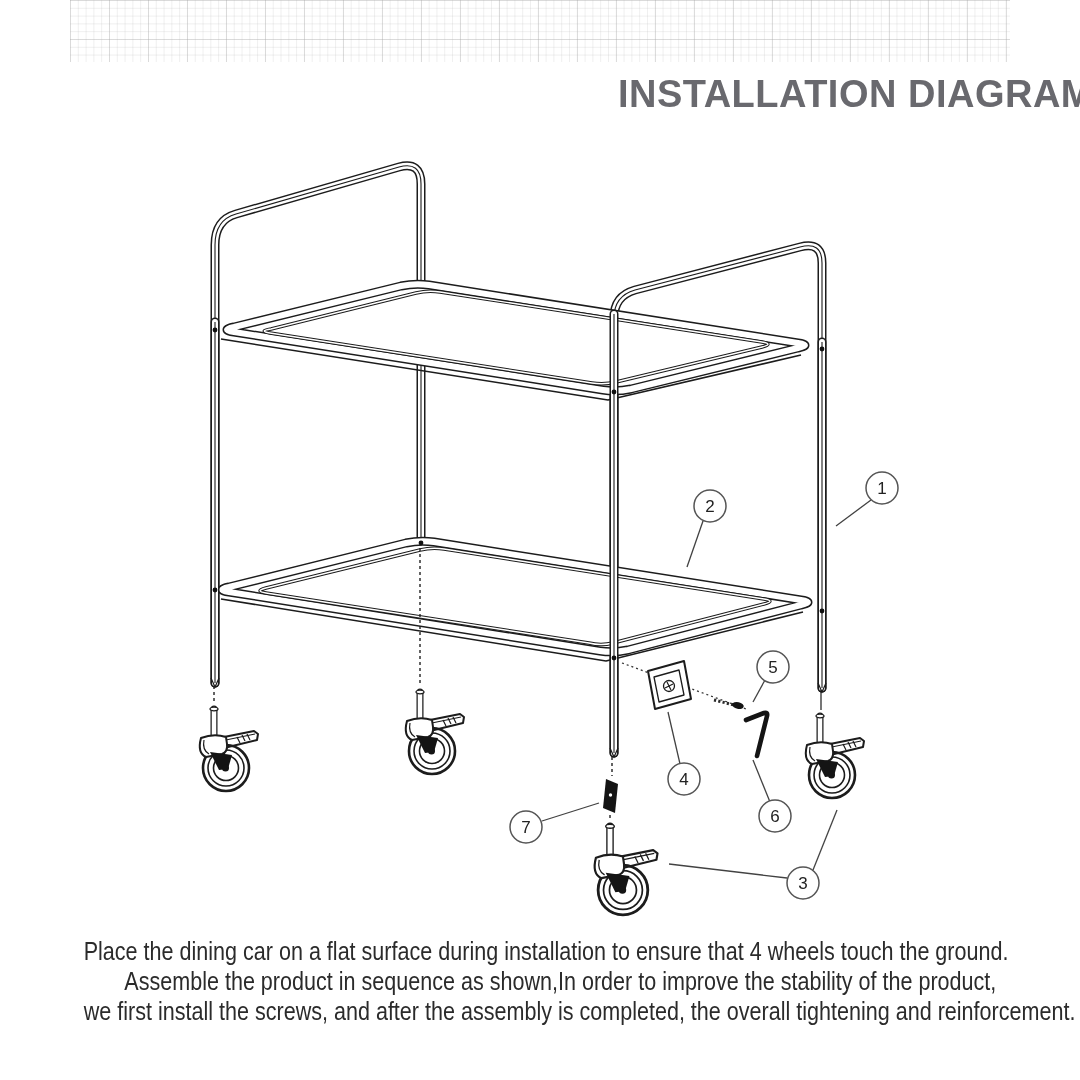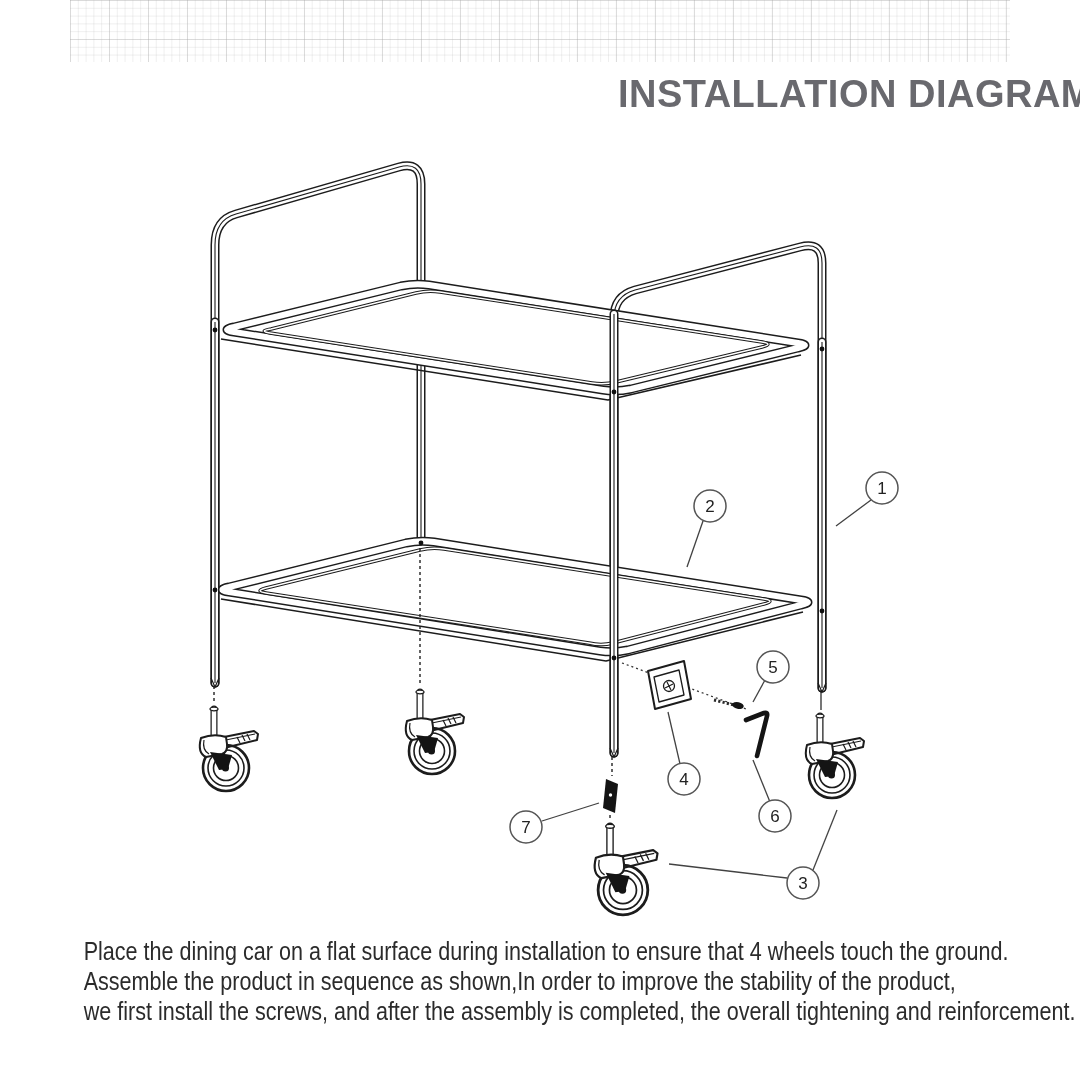--- a/index.html
+++ b/index.html
@@ -36,21 +36,21 @@
   .o13{stroke:#1c1c1c;stroke-width:1.3;fill:none;stroke-linejoin:round;}
   .dash{stroke:#222222;stroke-width:1.4;fill:none;stroke-dasharray:3 3;}
   .dotl{stroke:#333333;stroke-width:1.3;fill:none;stroke-dasharray:2 3;}
   .dark{fill:#141414;stroke:none;}
   .leader{stroke:#424242;stroke-width:1.3;fill:none;}
   .co-c{fill:#ffffff;stroke:#555555;stroke-width:1.5;}
   .co-n{font:400 17px "Liberation Sans",sans-serif;fill:#222222;text-anchor:middle;}
   .jdot{fill:#111111;stroke:none;}
 
   .instructions{position:absolute;left:0;top:936px;width:100%;
-    color:#2b2b2b;font-size:25.5px;line-height:30px;text-align:left;}
+    color:#2b2b2b;font-size:25.5px;line-height:30px;text-align:right;}
   .instructions .line{display:block;white-space:nowrap;
     transform:scaleX(.845);transform-origin:50% 50%;}
 </style>
 </head>
 <body>
 
 <div class="grid-strip"></div>
 
 <h1 class="page-title">INSTALLATION DIAGRAM</h1>
 

